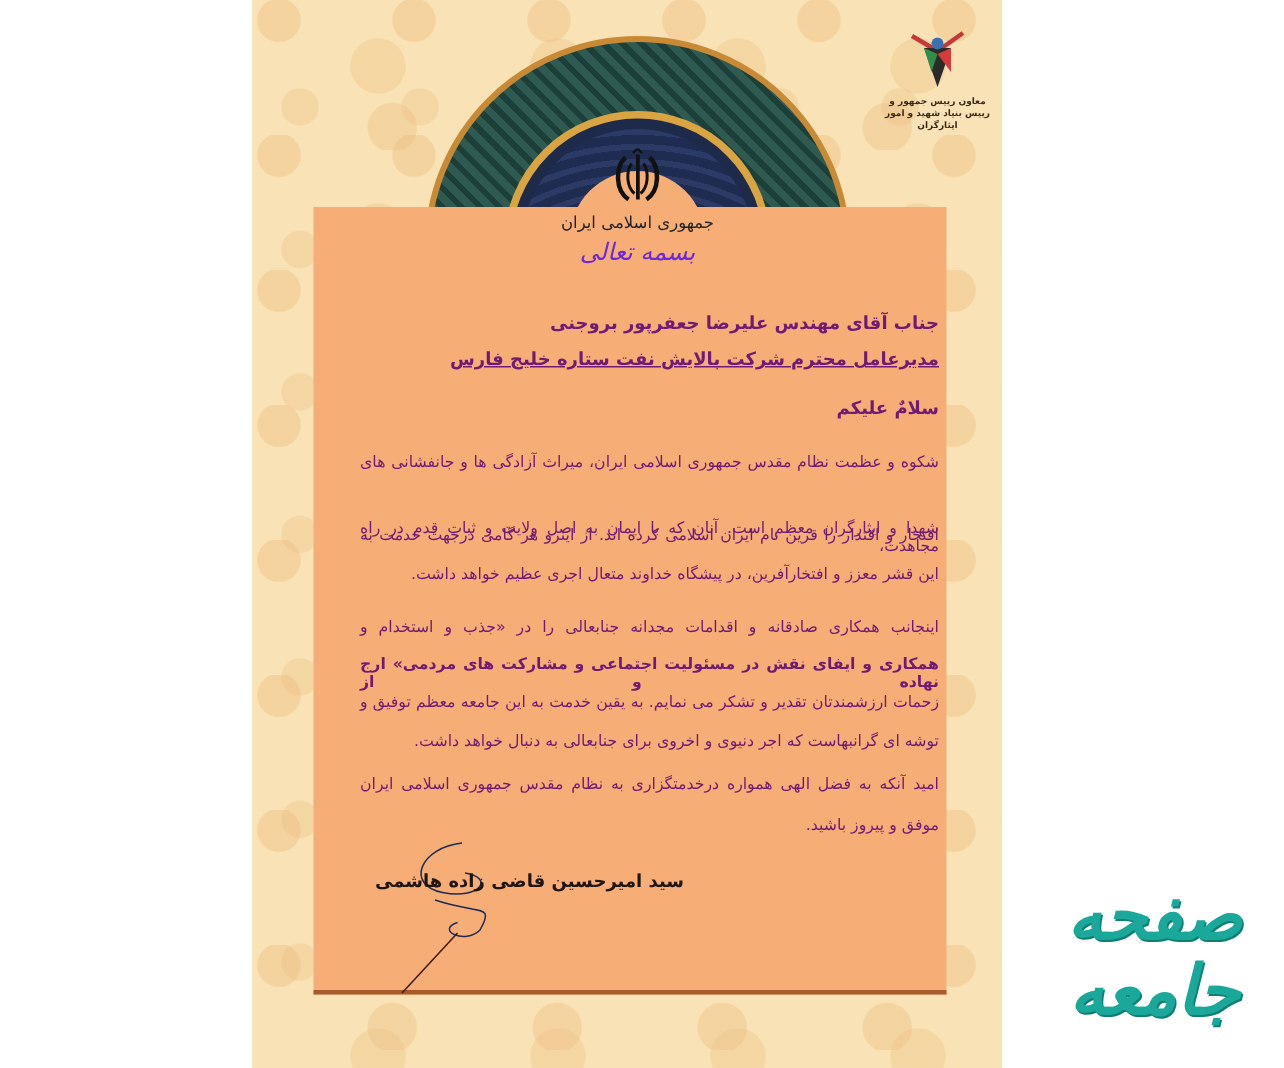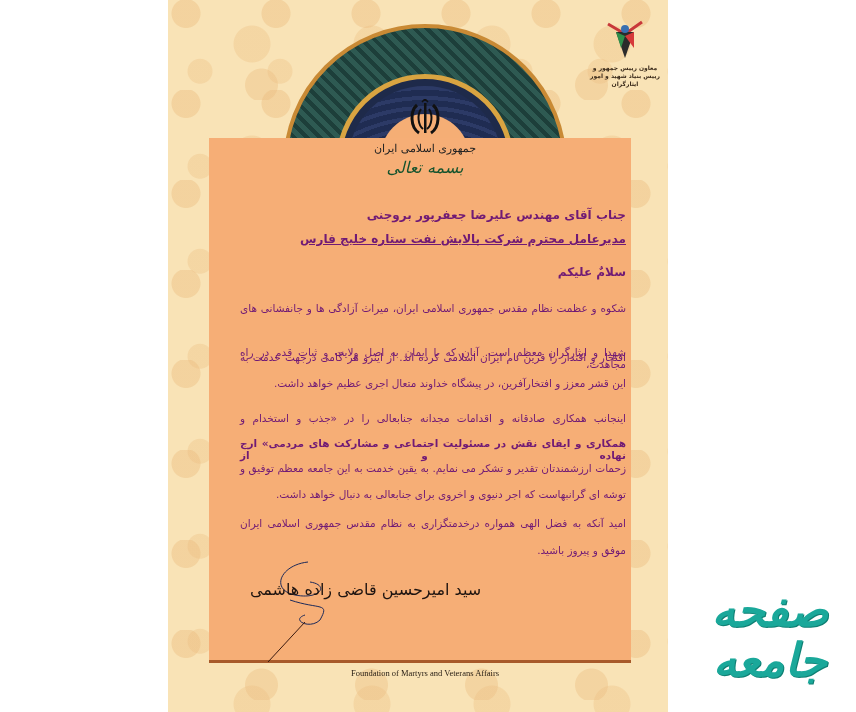--- a/index.html
+++ b/index.html
@@ -19,29 +19,29 @@
     border:4px solid #c98a35;box-sizing:border-box;}
   .arch-gold{position:absolute;left:336px;top:74px;width:178px;height:200px;border-radius:89px 89px 0 0;
     border:5px solid #d9a441;box-sizing:border-box;background:#1e2a4a;}
   .arch-inner{position:absolute;left:348px;top:86px;width:154px;height:190px;border-radius:77px 77px 0 0;
     background:repeating-radial-gradient(circle at 50% 100%,#1f2c52 0 6px,#2c3a66 6px 10px);}
   .arch-core{position:absolute;left:380px;top:114px;width:90px;height:160px;border-radius:45px 45px 0 0;background:#f5ae75;}
   .panel{position:absolute;left:209px;top:138px;width:422px;height:525px;background:#f6ae76;
     border-bottom:3px solid #a85a2a;box-sizing:border-box;}
   .emblem{position:absolute;left:400px;top:98px;width:50px;height:42px;display:flex;align-items:center;justify-content:center;font-size:34px;color:#111;}
   .iri-text{position:absolute;left:370px;top:142px;width:110px;text-align:center;font-family:"DejaVu Serif",serif;font-size:11px;color:#222;direction:rtl;}
-  .bismillah{position:absolute;left:385px;top:158px;width:80px;text-align:center;font-family:"DejaVu Serif",serif;font-size:16px;color:#14532d;font-style:italic;direction:rtl;}
+  .bismillah{position:absolute;left:385px;top:158px;width:80px;text-align:center;font-family:"DejaVu Serif",serif;font-size:16px;color:#6d28d9;font-style:italic;direction:rtl;}
   .logo{position:absolute;left:590px;top:12px;width:70px;height:80px;}
   .logo .mark{position:absolute;left:14px;top:6px;width:42px;height:46px;}
   .logo .cap{position:absolute;left:0;top:52px;width:70px;text-align:center;font-size:6px;line-height:8px;color:#3a2a1a;direction:rtl;font-weight:bold;}
   .rtl{direction:rtl;text-align:right;position:absolute;color:#701a75;}
   .addr{right:230px;font-size:12px;font-weight:bold;}
   .body-line{right:230px;left:240px;font-size:10.5px;text-align:justify;text-align-last:justify;}
   .body-line.short{text-align-last:right;}
-  .sign{position:absolute;left:250px;top:580px;font-size:16px;font-weight:normal;direction:rtl;color:#1e1410;}
+  .sign{position:absolute;left:250px;top:580px;font-size:12px;font-weight:bold;direction:rtl;color:#1e1410;}
   .sig-stroke{position:absolute;left:250px;top:540px;width:130px;height:130px;}
   .footer{position:absolute;left:300px;top:668px;width:250px;text-align:center;font-family:"Liberation Serif",serif;font-size:8.5px;line-height:11px;color:#2a2016;}
   .watermark{position:absolute;left:690px;top:585px;width:160px;height:110px;color:#1aa89a;font-family:"DejaVu Serif",serif;font-size:46px;font-weight:bold;font-style:italic;direction:rtl;line-height:50px;text-align:center;
     text-shadow:1px 1px 0 #0f7f73;}
 </style>
 </head>
 <body>
 
 <div class="paper"></div>
 <div class="arch-outer"></div>
@@ -95,16 +95,15 @@
 <div class="rtl body-line short" style="top:544px;">موفق و پیروز باشید.</div>
 
 <svg class="sig-stroke" viewBox="0 0 130 130">
   <path d="M58 22 C30 25 20 50 45 55 C70 60 80 45 60 42" stroke="#1c2a5a" stroke-width="1" fill="none"></path>
   <path d="M40 60 C70 70 80 62 70 80 C60 90 40 80 55 75" stroke="#1c2a5a" stroke-width="1" fill="none"></path>
   <path d="M55 82 L18 122" stroke="#3a1a10" stroke-width="1" fill="none"></path>
 </svg>
 <div class="sign">سید امیرحسین قاضی زاده هاشمی</div>
 
 <div class="footer">
-  <div>Foundation of Martyrs and Veterans Affairs</div>
 </div>
 
 <div class="watermark">صفحه جامعه</div>
 
 </body></html>

